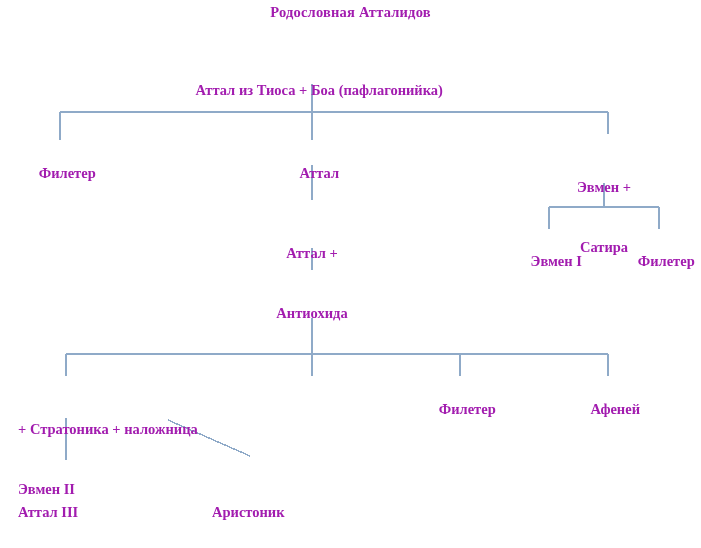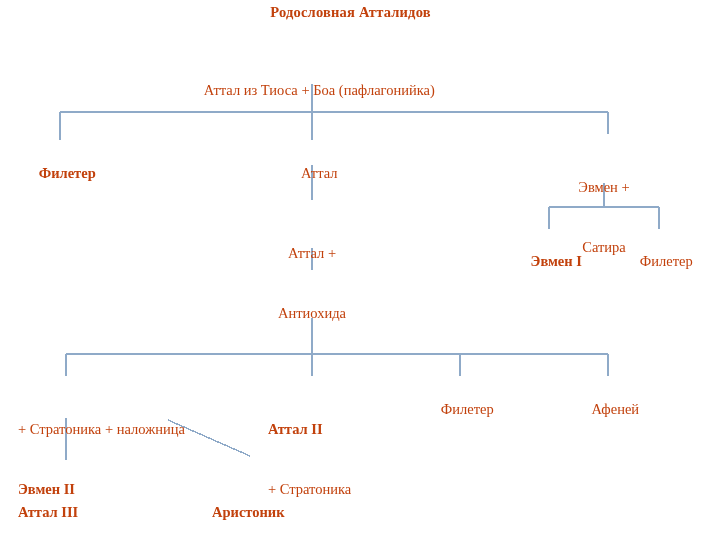--- a/index.html
+++ b/index.html
@@ -6,21 +6,21 @@
     margin: 0;
     padding: 0;
     background: #ffffff;
   }
   #canvas {
     position: relative;
     width: 701px;
     height: 548px;
     background: #ffffff;
     font-family: "Liberation Serif", "DejaVu Serif", serif;
-    color: #c2410c;
+    color: #a21caf;
     overflow: hidden;
   }
 
   
   #connectors {
     position: absolute;
     left: 0;
     top: 0;
     width: 701px;
     height: 548px;
@@ -35,21 +35,21 @@
     white-space: pre;
   }
   .node.center {
     text-align: center;
     transform: translateX(-50%);
   }
   .node.left {
     text-align: left;
   }
   .b { font-weight: bold; }
-  .r { font-weight: normal; text-align: center; }
+  .r { font-weight: bold; text-align: center; }
 
   #page-title {
     position: absolute;
     left: 0;
     top: 3px;
     width: 701px;
     text-align: center;
     font-size: 14.5px;
     font-weight: bold;
     line-height: 18px;
@@ -123,24 +123,20 @@
     <div><span class="r">Аттал +</span></div>
     <div><span class="r">Антиохида</span></div>
   </div>
 
 
   <div class="node left" style="left:18px; top:379px;">
     <div><span class="r">+ Стратоника + наложница</span></div>
     <div><span class="b">Эвмен II</span></div>
   </div>
 
-  <div class="node left" style="left:268px; top:379px;">
-    <div><span class="b">Аттал II</span></div>
-    <div><span class="r">+ Стратоника</span></div>
-  </div>
 
   <div class="node center" style="left:460px; top:379px;">
     <span class="r">Филетер</span>
   </div>
 
   <div class="node center" style="left:608px; top:379px;">
     <span class="r">Афеней</span>
   </div>
 
   <div class="node left" style="left:18px; top:462px;">

